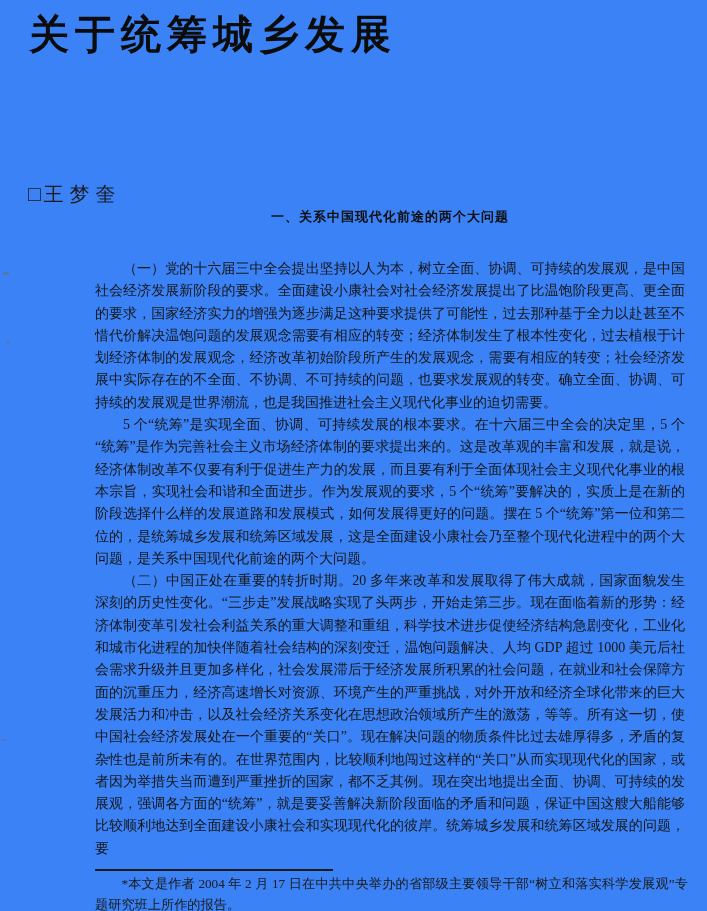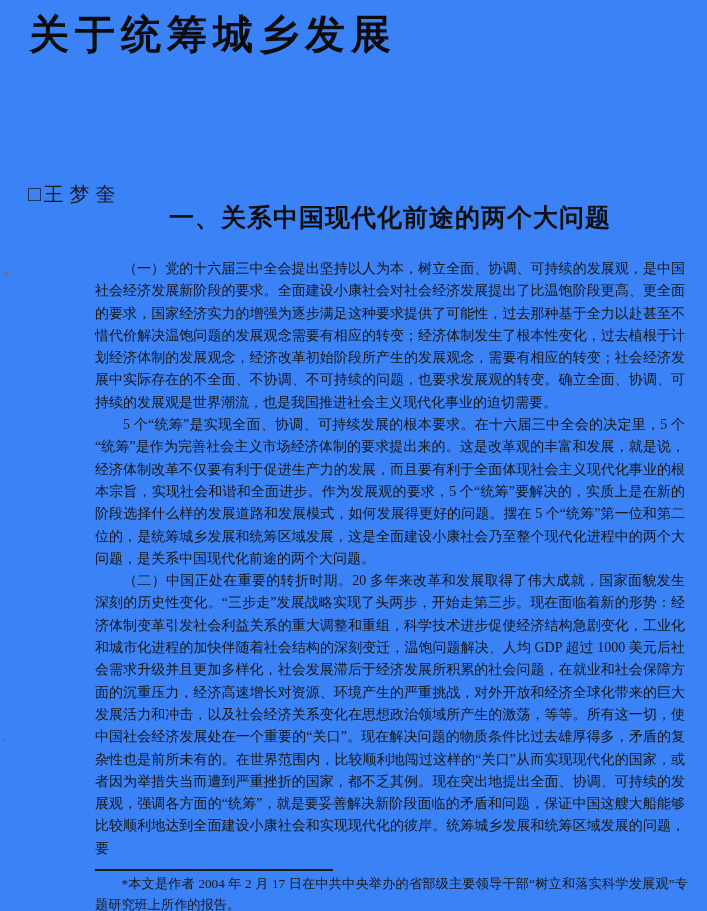--- a/index.html
+++ b/index.html
@@ -58,21 +58,21 @@
   
   .heading {
     position: absolute;
     left: 95px;
     top: 204px;
     width: 590px;
     margin: 0;
     text-align: center;
     font-family: "Liberation Sans", "DejaVu Sans", sans-serif;
     font-weight: bold;
-    font-size: 25px;
+    font-size: 13px;
     line-height: 26px;
     letter-spacing: 1px;
     color: #0e0e0e;
   }
   
   .body-text {
     position: absolute;
     left: 95px;
     top: 258px;
     width: 590px;

